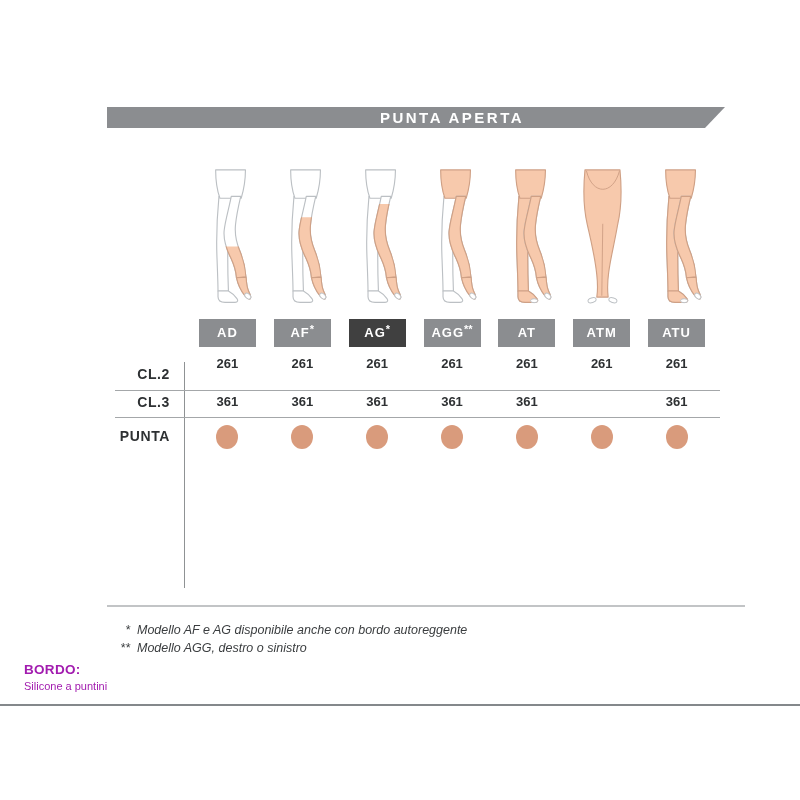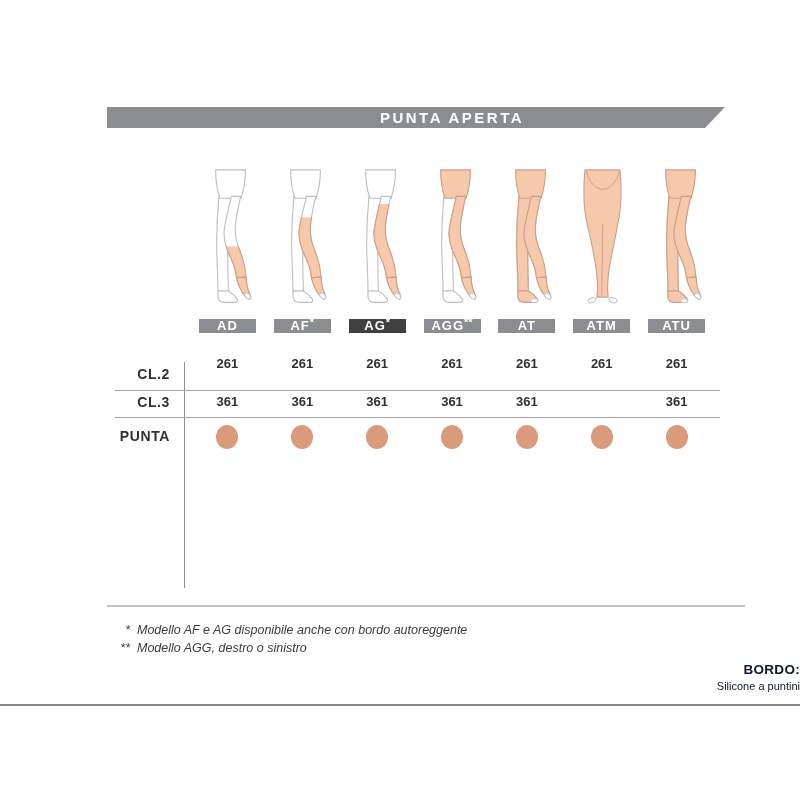--- a/index.html
+++ b/index.html
@@ -8,42 +8,42 @@
   .banner{position:absolute;left:107px;top:107px;width:618px;height:21px;
     clip-path:polygon(0 0,100% 0,calc(100% - 20px) 100%,0 100%);
     display:flex;align-items:center;justify-content:center;padding-left:72px;box-sizing:border-box;}
   .banner-title{color:#ffffff;font-weight:bold;font-size:15px;letter-spacing:2.5px;}
 
   .figures{position:absolute;left:190px;top:162px;width:524px;height:150px;display:flex;}
   .figure-cell{flex:1;display:flex;justify-content:center;align-items:flex-end;}
 
   .labels-row{position:absolute;left:190px;top:319px;width:524px;height:21px;display:flex;}
   .label-cell{flex:1;display:flex;justify-content:center;}
-  .model-label{width:57px;height:14px;color:#fff;font-size:13px;font-weight:bold;
+  .model-label{width:57px;height:28px;color:#fff;font-size:13px;font-weight:bold;
     display:flex;align-items:center;justify-content:center;letter-spacing:1px;line-height:20px;}
   .model-label sup{font-size:11px;position:relative;top:-4px;letter-spacing:0;}
 
   .row-label{position:absolute;left:40px;width:130px;text-align:right;font-weight:bold;
     color:#2e3133;font-size:14px;letter-spacing:0.6px;}
   .values-row{position:absolute;left:190px;width:524px;display:flex;}
   .value-cell{flex:1;text-align:center;font-weight:bold;font-size:13px;color:#2e3133;}
   .dot{width:22px;height:24px;border-radius:50%;margin:0 auto;}
 
   .hline{position:absolute;height:1px;background:#a4a7a9;}
   .vline{position:absolute;left:184px;top:362px;width:1px;height:226px;background:#8f9294;}
   .divider{position:absolute;left:107px;top:605px;width:638px;height:2px;background:#c2c4c6;}
   .bottomline{position:absolute;left:0;top:704px;width:800px;height:2px;background:#84888b;}
 
   .footnotes{position:absolute;left:0;top:621px;width:800px;font-style:italic;
     font-size:12.5px;color:#3a3d3f;line-height:18px;}
   .fn{display:flex;}
   .fn-marker{width:130px;text-align:right;}
   .fn-text{margin-left:7px;font-style:italic;}
 
-  .bordo{position:absolute;left:24px;top:662px;width:776px;text-align:right;color:#0f172a;}
+  .bordo{position:absolute;left:24px;top:662px;width:776px;text-align:left;color:#a21caf;}
   .bordo-label{font-weight:bold;font-size:13.5px;letter-spacing:0.3px;}
   .bordo-value{font-size:11px;margin-top:3px;}
 </style>
 </head>
 <body>
 
 <div class="banner" id="banner" style="background: rgb(139, 141, 144);">
   <span class="banner-title">PUNTA APERTA</span>
 </div>
 

